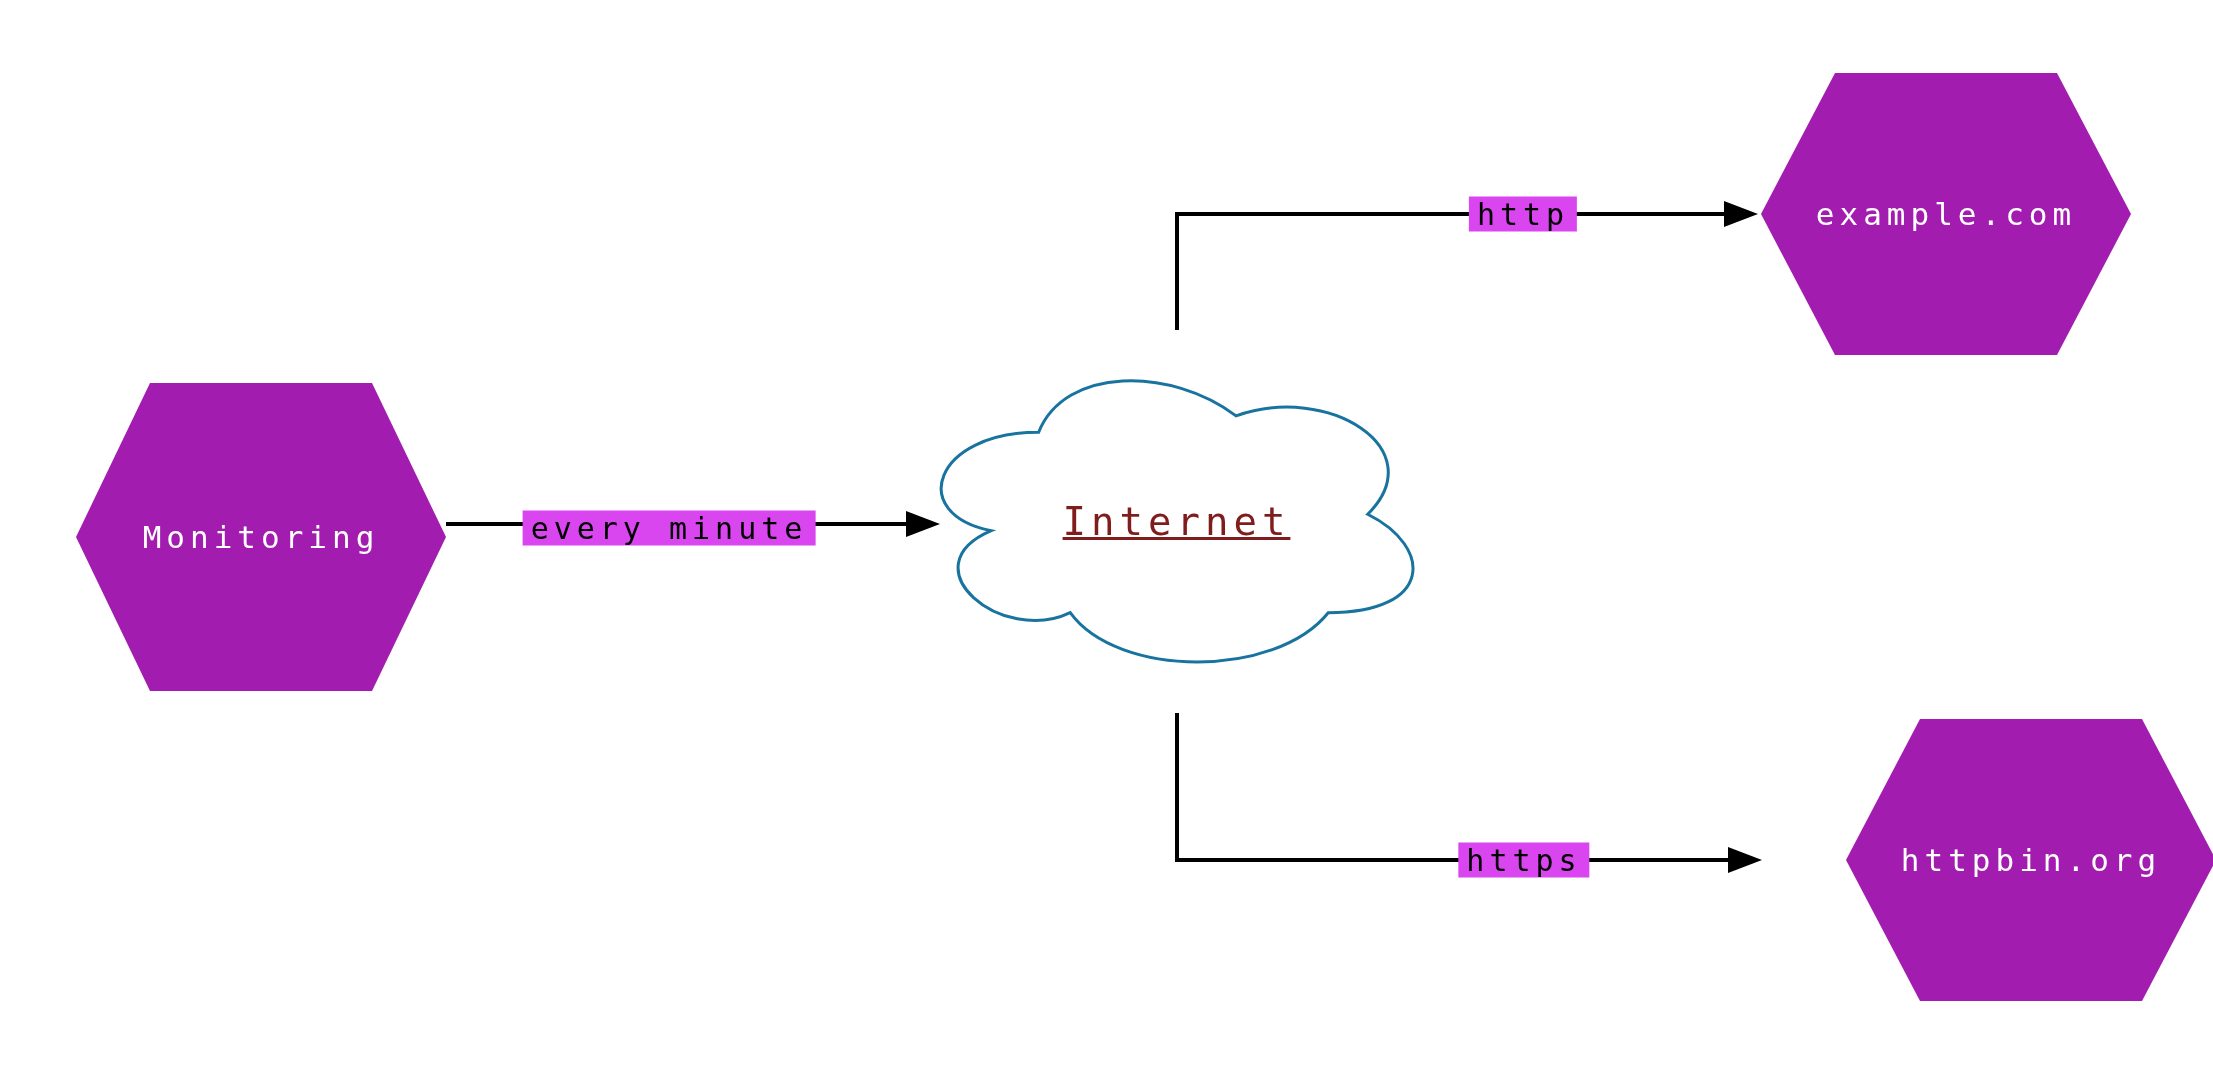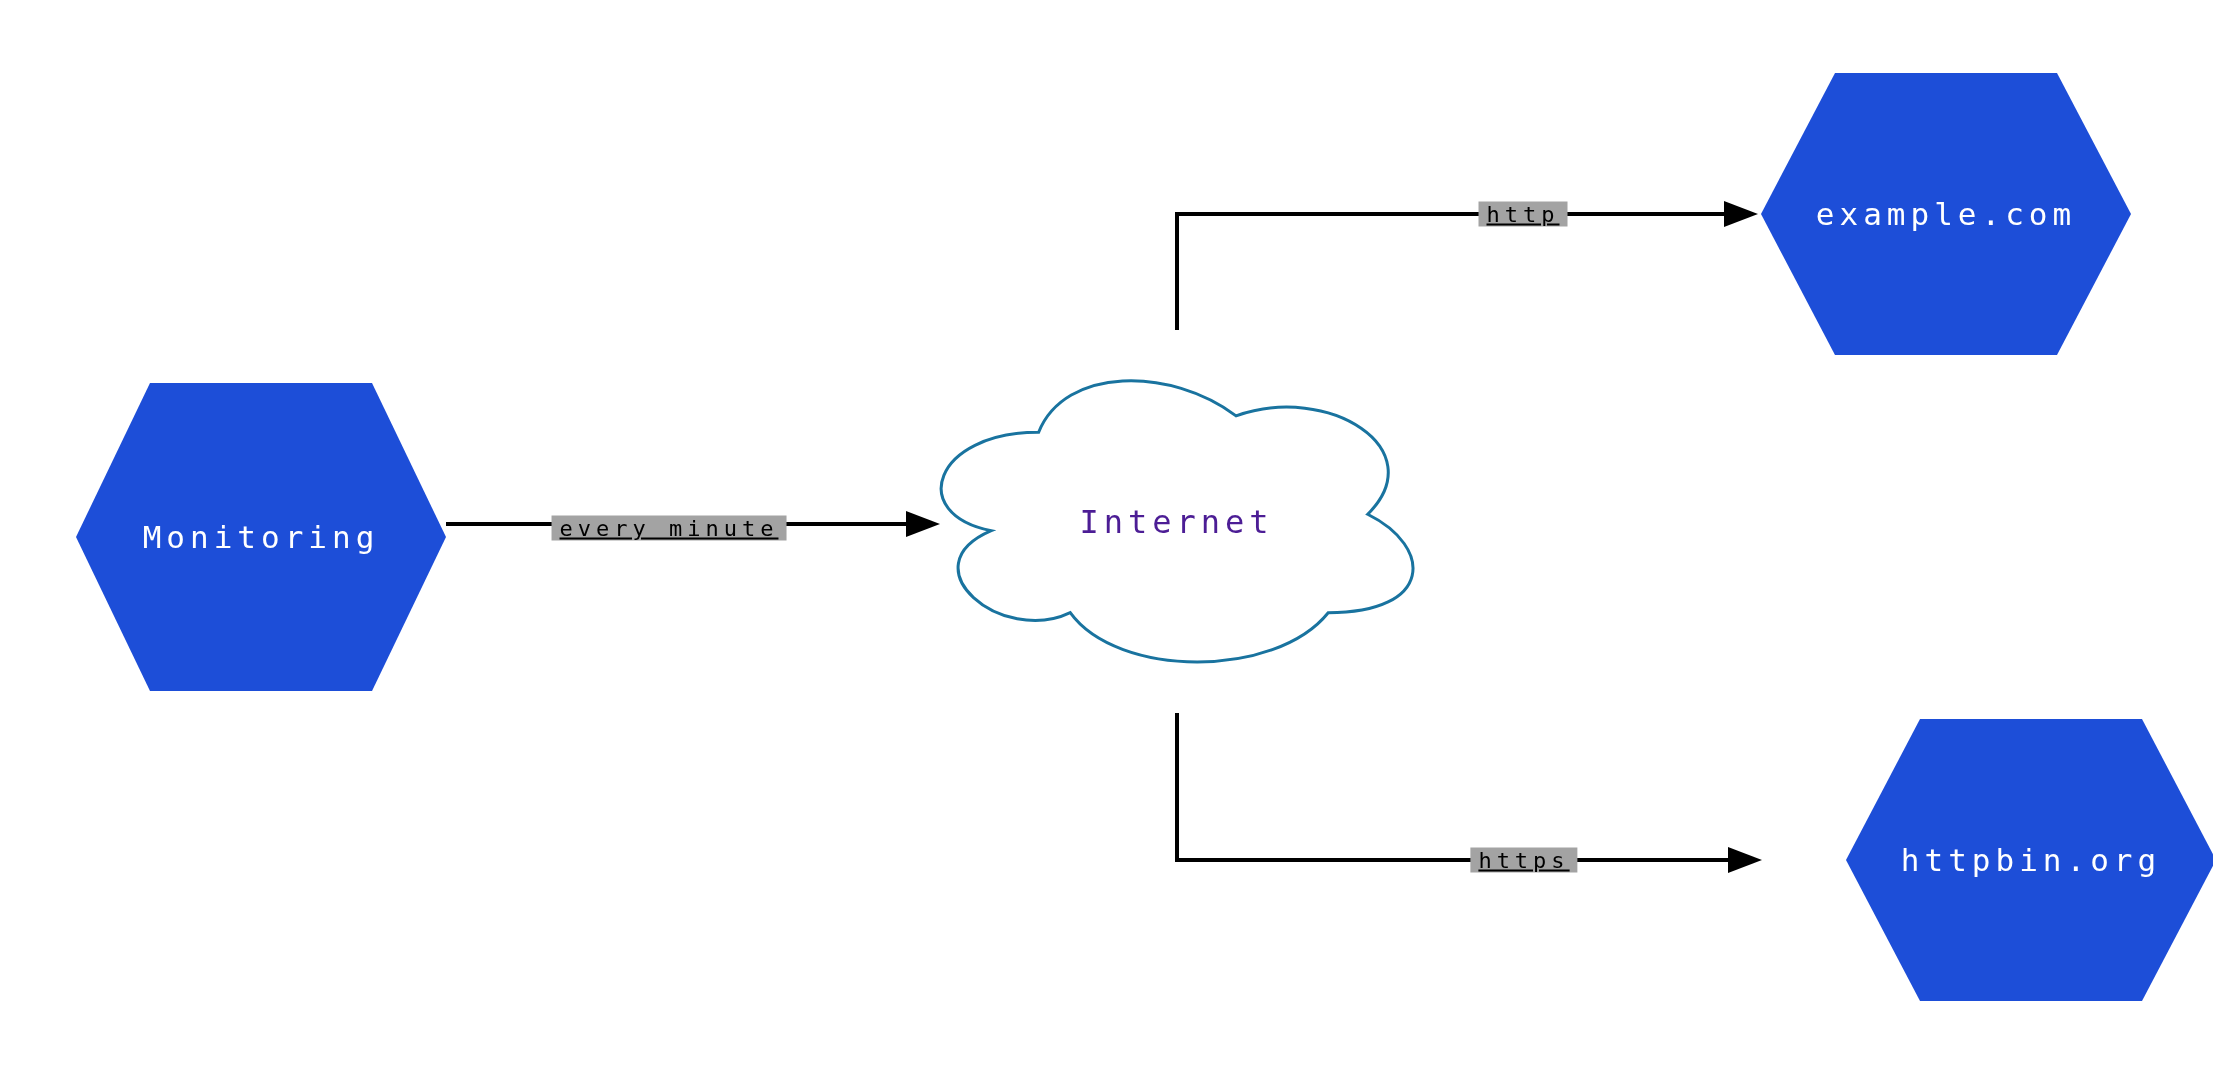--- a/index.html
+++ b/index.html
@@ -9,47 +9,46 @@
     background:#ffffff;
     font-family:"DejaVu Sans Mono","Liberation Mono",monospace;
     overflow:hidden;
   }
   svg.edges-layer{position:absolute;left:0;top:0;width:2213px;height:1076px;}
   .edge-line{stroke:#000000;stroke-width:4;fill:none;}
   .edge-arrowhead{fill:#000000;stroke:none;}
 
   .node{position:absolute;z-index:1;display:flex;align-items:center;justify-content:center;}
   .hex{
-    background:#1d4ed8;
+    background:#a21caf;
     clip-path:polygon(0% 50%,20% 0%,80% 0%,100% 50%,80% 100%,20% 100%);
   }
   .hex-label{
     color:#ffffff;
     font-size:31px;
     letter-spacing:5px;
     line-height:46px;
     text-align:center;
     white-space:nowrap;
   }
   .cloud svg{position:absolute;left:0;top:0;width:100%;height:100%;overflow:visible;}
   .cloud-path{fill:#ffffff;stroke:#19739F;stroke-width:3;}
   .cloud-label{
     position:relative;z-index:1;
-    color:#4c1d95;font-size:32px;letter-spacing:5px;white-space:nowrap;
+    color:#7f1d1d;font-size:39px;letter-spacing:5px;white-space:nowrap;text-decoration:underline;
   }
   .edge-label{
     position:absolute;z-index:2;
     transform:translate(-50%,-50%);
-    background:#a3a3a3;
+    background:#d946ef;
     padding:0 8px;
     color:#000000;
-    font-size:22px;
+    font-size:30px;
     letter-spacing:5px;
     white-space:nowrap;
-    text-decoration:underline;
   }
 </style>
 </head>
 <body>
 
 <div class="canvas">
 
   <svg class="edges-layer" viewBox="0 0 2213 1076" aria-hidden="true">
     <g>
       <line class="edge-line" x1="446" y1="524" x2="908" y2="524"></line>

